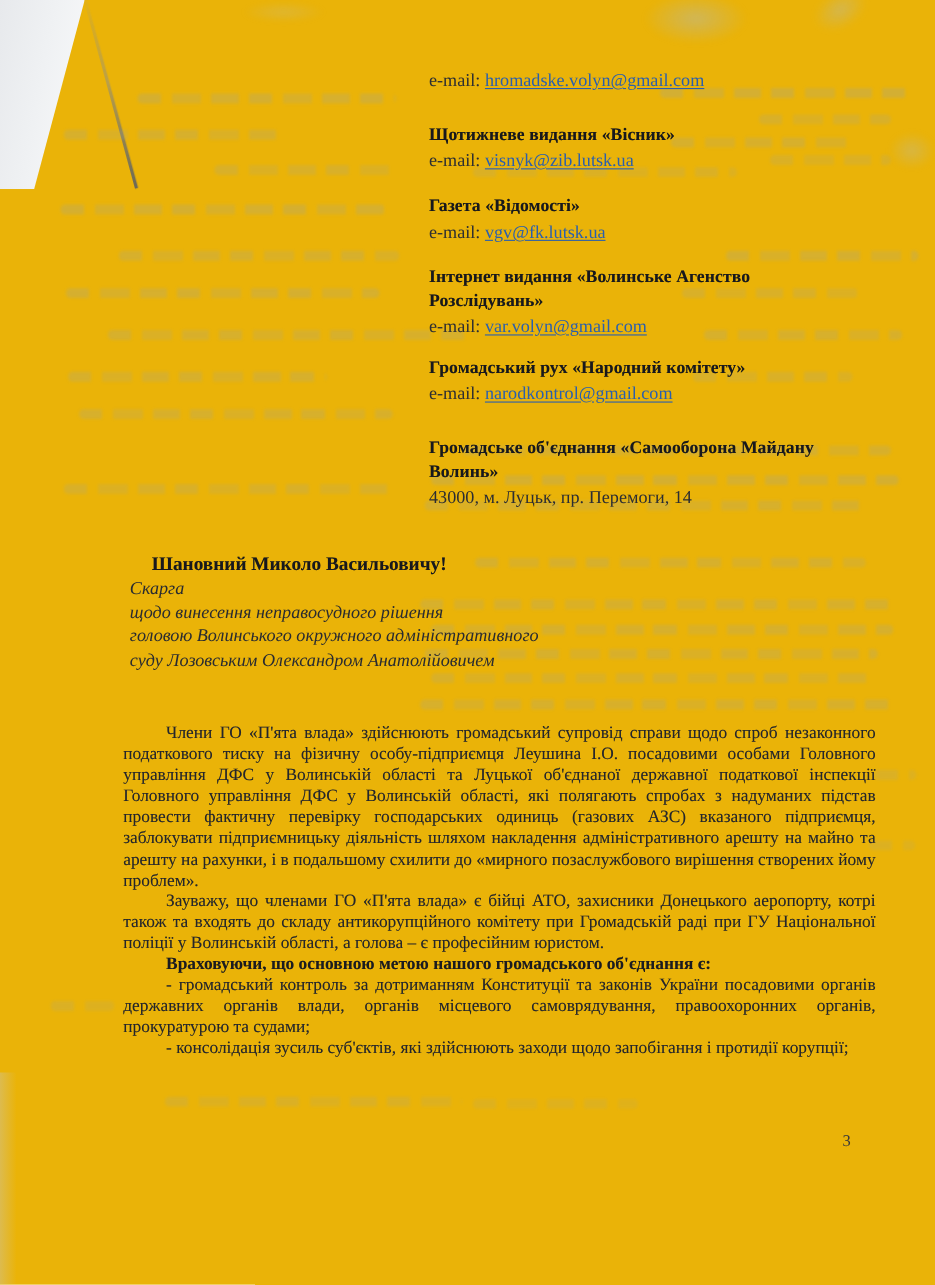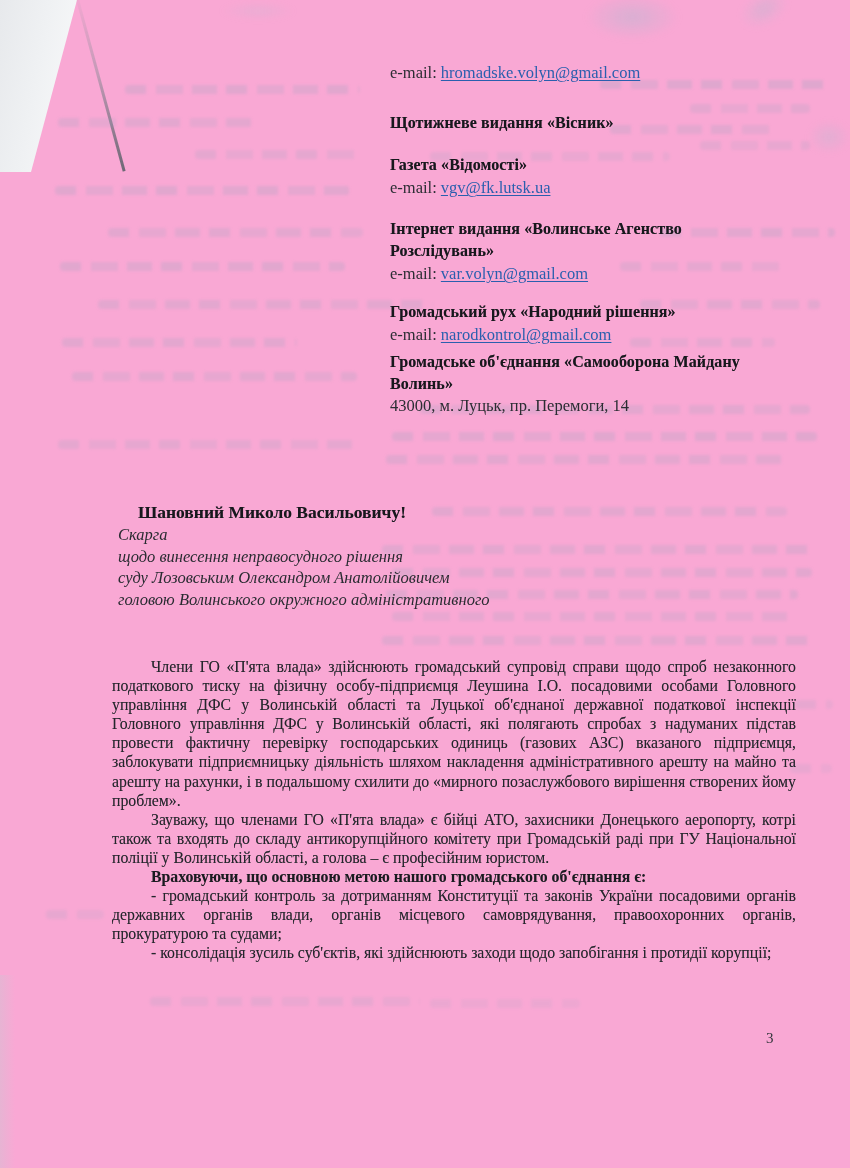--- a/index.html
+++ b/index.html
@@ -1,21 +1,21 @@
 <!DOCTYPE html>
 <html><head>
 <meta charset="utf-8">
 <style>
   * { margin:0; padding:0; box-sizing:border-box; }
   html,body { background:#ffffff; }
   body { font-family:"Liberation Serif","DejaVu Serif",serif; }
 
   .page{
     position:relative; width:850px; height:1168px; overflow:hidden;
-    background:#f9a8d4;
+    background:#eab308;
     color:#26282e;
   }
 
   
   .fold{
     position:absolute; left:0; top:0; width:80px; height:172px;
     clip-path:polygon(0 0, 77px 0, 31px 172px, 0 172px);
     background:linear-gradient(100deg,#e7e9ec 0%,#eff1f3 45%,#f8f9fa 90%);
   }
   .fold-line{
@@ -51,21 +51,21 @@
   .c-name{ font-weight:700; font-size:16px; line-height:22px; color:#17181d;
            letter-spacing:0.1px; text-shadow:0 0 0.5px rgba(23,24,29,0.45); }
   .c-row{ font-size:16.5px; line-height:23px; color:#2b2d33; }
   .c-row a{ color:#2a5fae; text-decoration:underline; text-underline-offset:2px; }
   .c-addr{ font-size:16.5px; line-height:22px; color:#2b2d33; }
   .it0{ margin-top:6px; }
   .it1{ margin-top:28px; }
   .it2{ margin-top:20px; }
   .it3{ margin-top:19px; }
   .it4{ margin-top:16px; }
-  .it5{ margin-top:5px; }
+  .it5{ margin-top:28px; }
 
   
   .salutation{
     position:absolute; left:138px; top:502px;
     font-weight:700; font-size:17.5px; color:#17181d;
     text-shadow:0 0 0.5px rgba(23,24,29,0.4);
   }
   .subject{
     position:absolute; left:118px; top:524px;
     font-style:italic; font-size:16.5px; line-height:21.6px; color:#292b31;
@@ -138,20 +138,24 @@
 
     <div class="it0">
       <div class="c-row">
         <span>e-mail:</span>
         <a href="#">hromadske.volyn@gmail.com</a>
       </div>
     </div>
 
     <div class="it1">
       <div class="c-name">Щотижневе видання «Вісник»</div>
+      <div class="c-row">
+        <span>e-mail:</span>
+        <a href="#">visnyk@zib.lutsk.ua</a>
+      </div>
     </div>
 
     <div class="it2">
       <div class="c-name">Газета «Відомості»</div>
       <div class="c-row">
         <span>e-mail:</span>
         <a href="#">vgv@fk.lutsk.ua</a>
       </div>
     </div>
 
@@ -160,21 +164,21 @@
         <div>Інтернет видання «Волинське Агенство</div>
         <div>Розслідувань»</div>
       </div>
       <div class="c-row">
         <span>e-mail:</span>
         <a href="#">var.volyn@gmail.com</a>
       </div>
     </div>
 
     <div class="it4">
-      <div class="c-name">Громадський рух «Народний рішення»</div>
+      <div class="c-name">Громадський рух «Народний комітету»</div>
       <div class="c-row">
         <span>e-mail:</span>
         <a href="#">narodkontrol@gmail.com</a>
       </div>
     </div>
 
     <div class="it5">
       <div class="c-name">
         <div>Громадське об'єднання «Самооборона Майдану</div>
         <div>Волинь»</div>
@@ -182,22 +186,22 @@
       <div class="c-addr">43000, м. Луцьк, пр. Перемоги, 14</div>
     </div>
 
   </div>
 
   <div class="salutation">Шановний Миколо Васильовичу!</div>
 
   <div class="subject">
     <div>Скарга</div>
     <div>щодо винесення неправосудного рішення</div>
+    <div>головою Волинського окружного адміністративного</div>
     <div>суду Лозовським Олександром Анатолійовичем</div>
-    <div>головою Волинського окружного адміністративного</div>
   </div>
 
   <div class="body-text">
     <p>Члени ГО «П'ята влада» здійснюють громадський супровід справи щодо спроб незаконного податкового тиску на фізичну особу-підприємця Леушина І.О. посадовими особами Головного управління ДФС у Волинській області та Луцької об'єднаної державної податкової інспекції Головного управління ДФС у Волинській області, які полягають спробах з надуманих підстав провести фактичну перевірку господарських одиниць (газових АЗС) вказаного підприємця, заблокувати підприємницьку діяльність шляхом накладення адміністративного арешту на майно та арешту на рахунки, і в подальшому схилити до «мирного позаслужбового вирішення створених йому проблем».</p>
     <p>Зауважу, що членами ГО «П'ята влада» є бійці АТО, захисники Донецького аеропорту, котрі також та входять до складу антикорупційного комітету при Громадській раді при ГУ Національної поліції у Волинській області, а голова – є професійним юристом.</p>
     <p class="bold">Враховуючи, що основною метою нашого громадського об'єднання є:</p>
     <p>- громадський контроль за дотриманням Конституції та законів України посадовими органів державних органів влади, органів місцевого самоврядування, правоохоронних органів, прокуратурою та судами;</p>
     <p>- консолідація зусиль суб'єктів, які здійснюють заходи щодо запобігання і протидії корупції;</p>
   </div>
 

